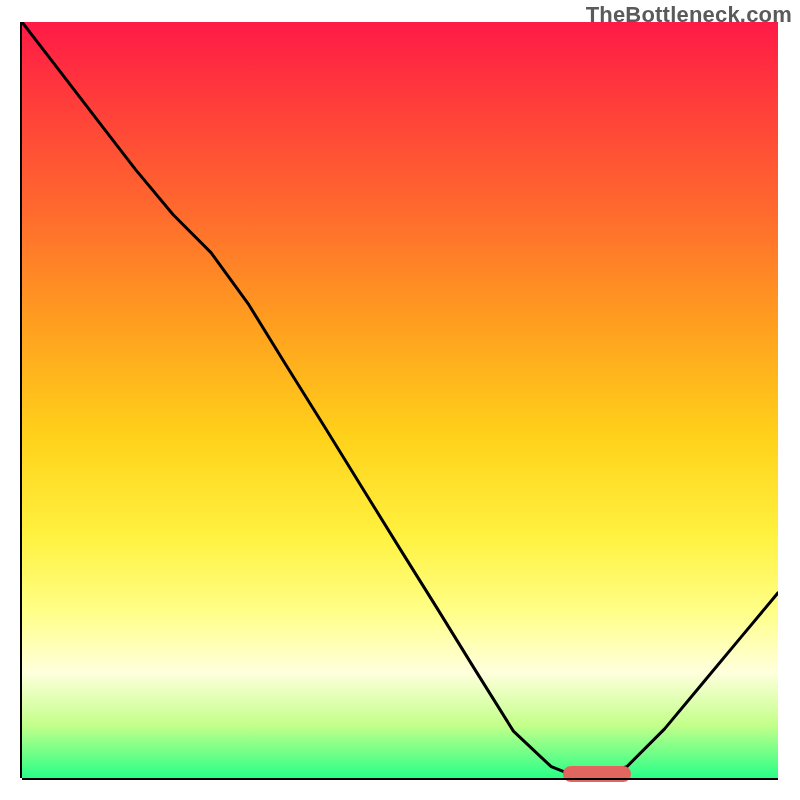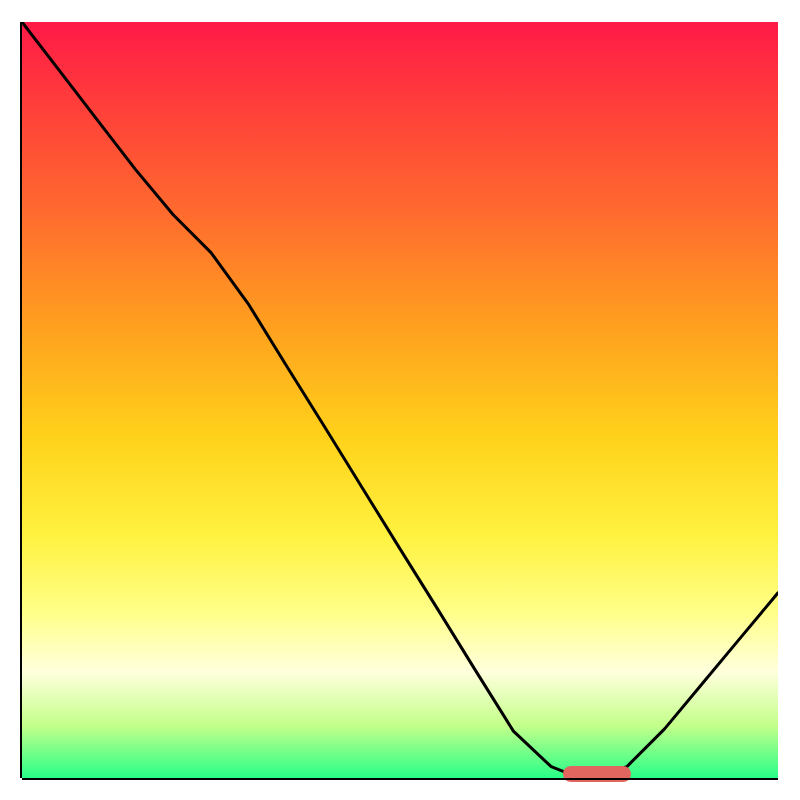--- a/index.html
+++ b/index.html
@@ -84,13 +84,14 @@
 
   <svg class="curve-svg" viewBox="0 0 756 756" preserveAspectRatio="none">
     <path fill="none" stroke="#000" stroke-width="3" stroke-linecap="round" stroke-linejoin="round" d="M0.0 0.0 L37.8 49.1 L75.6 98.3 L113.4 147.4 L151.2 192.8 L189.0 230.6 L226.8 282.7 L264.6 344.0 L302.4 404.5 L340.2 465.7 L378.0 526.9 L415.8 587.4 L453.6 648.6 L491.4 709.1 L529.2 744.7 L551.9 753.7 L574.6 753.7 L604.8 744.7 L642.6 706.9 L680.4 661.5 L718.2 616.1 L756.0 570.8"></path>
   </svg>
 
   <div class="x-marker" style="left: 562.54px; top: 766.22px; width: 68.04px; background: rgb(224, 102, 95);"></div>
 
   <div class="axis-left"></div>
   <div class="axis-bottom"></div>
 
+  <div class="watermark">TheBottleneck.com</div>
 </div>
 
 </body></html>

